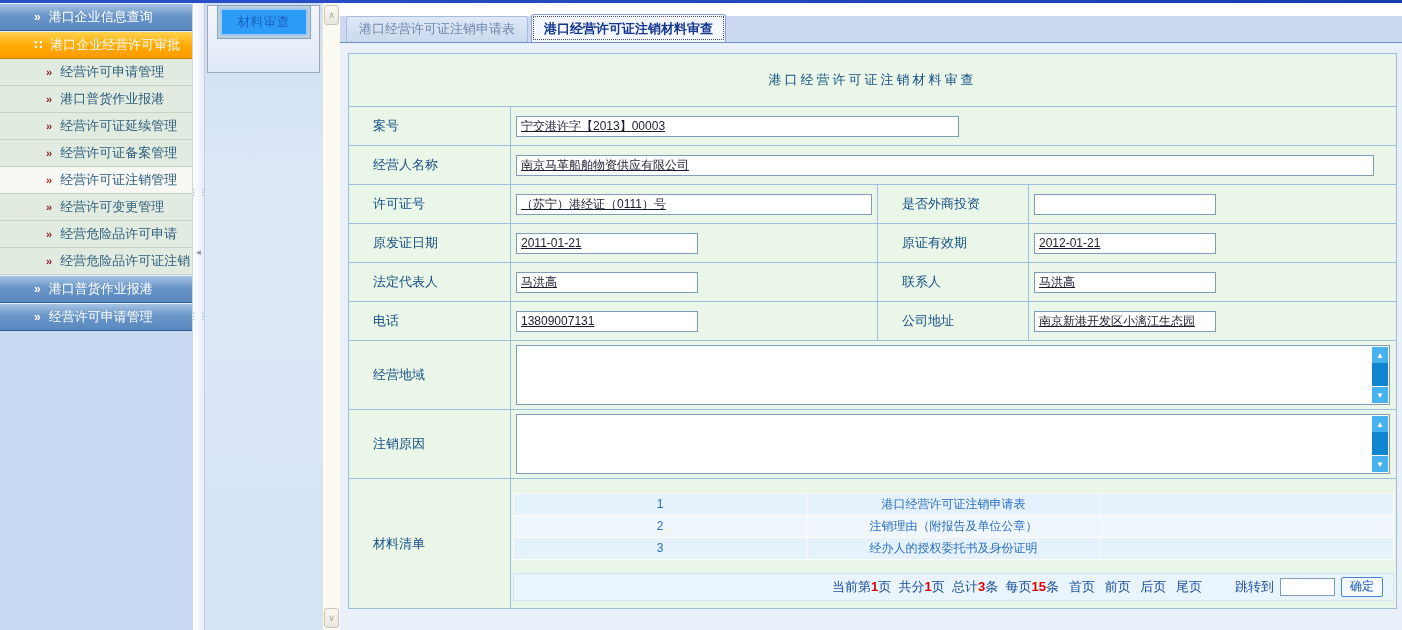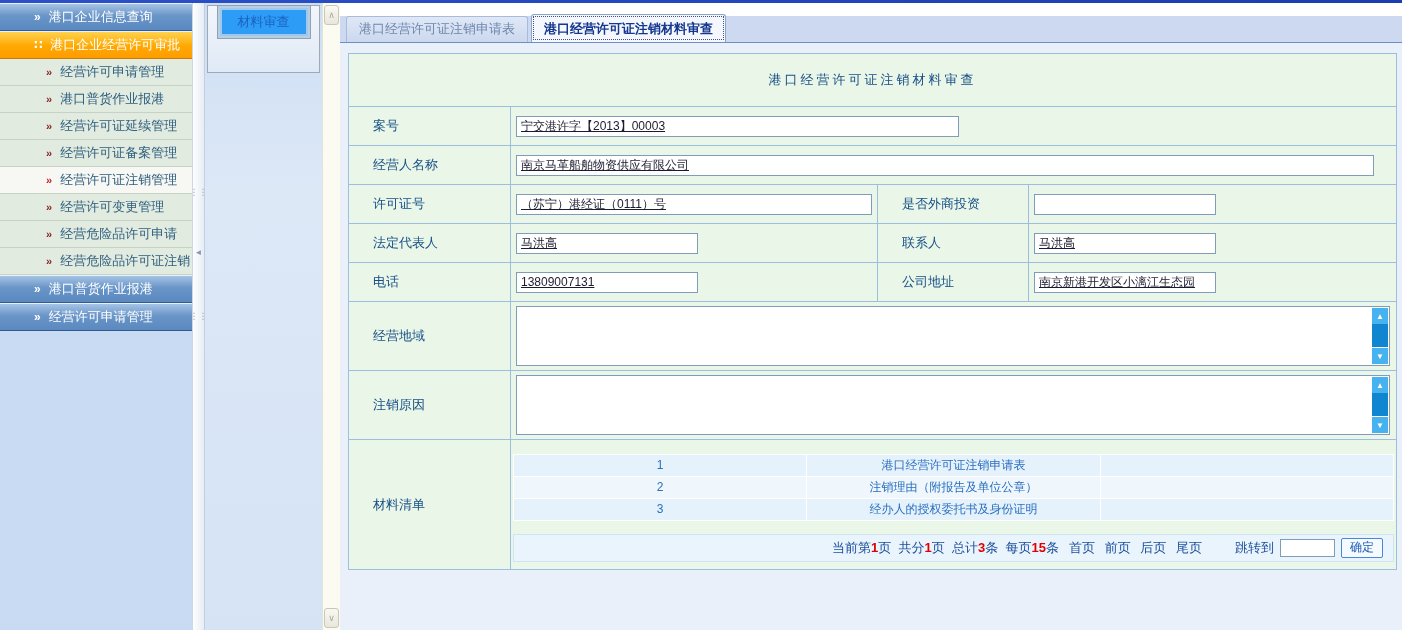--- a/index.html
+++ b/index.html
@@ -230,20 +230,30 @@
           <td class="lbl">许可证号</td>
           <td>
                 <input class="fld w-lic" value="（苏宁）港经证（0111）号" style="">
               </td>
           <td class="lbl">是否外商投资</td>
           <td>
                 <input class="fld w-sm" value="" style="">
               </td>
         </tr>
 
+        <tr class="r">
+          <td class="lbl">原发证日期</td>
+          <td>
+                <input class="fld w-sm" value="2011-01-21" style="">
+              </td>
+          <td class="lbl">原证有效期</td>
+          <td>
+                <input class="fld w-sm" value="2012-01-21" style="">
+              </td>
+        </tr>
 
         <tr class="r">
           <td class="lbl">法定代表人</td>
           <td>
                 <input class="fld w-sm" value="马洪高" style="">
               </td>
           <td class="lbl">联系人</td>
           <td>
                 <input class="fld w-sm" value="马洪高" style="">
               </td>

